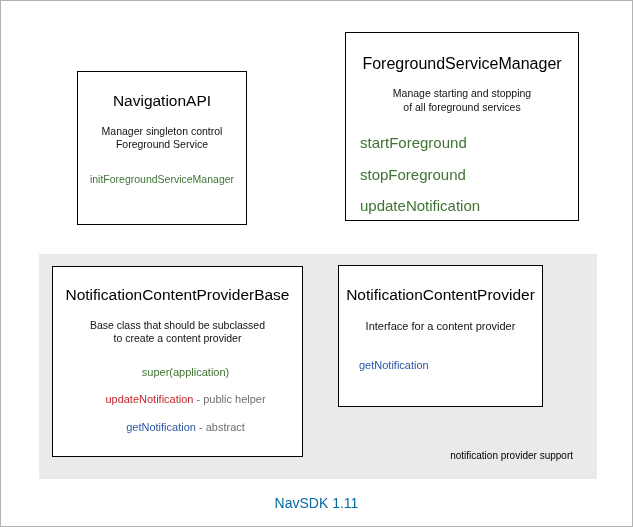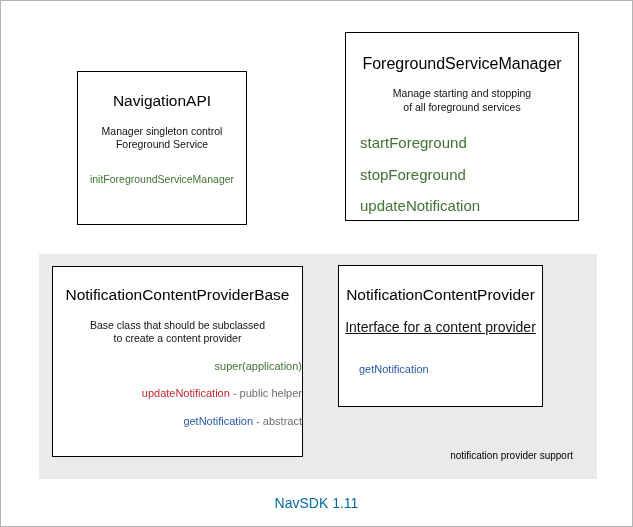--- a/index.html
+++ b/index.html
@@ -84,29 +84,29 @@
     color: #000000;
     white-space: nowrap;
   }
 
   
   #box-notification-content-provider-base {
     left: 51px; top: 265px; width: 251px; height: 191px;
   }
   #box-notification-content-provider-base .box-title { font-size: 15.5px; margin-top: 19px; }
   #box-notification-content-provider-base .box-desc  { font-size: 10.5px; margin-top: 15px; }
-  #box-notification-content-provider-base .members   { margin-top: 14px; padding-left: 16px; text-align: right; }
+  #box-notification-content-provider-base .members   { margin-top: 20px; padding-left: 16px; text-align: center; }
   #box-notification-content-provider-base .member    { font-size: 11px; margin-bottom: 15px; }
 
   
   #box-notification-content-provider {
     left: 337px; top: 264px; width: 205px; height: 142px;
   }
   #box-notification-content-provider .box-title { font-size: 15.5px; margin-top: 20px; }
-  #box-notification-content-provider .box-desc  { font-size: 14px; margin-top: 15px; text-decoration: underline; }
+  #box-notification-content-provider .box-desc  { font-size: 11px; margin-top: 15px; }
   #box-notification-content-provider .members   { margin-top: 26px; padding-left: 20px; text-align: left; }
   #box-notification-content-provider .member    { font-size: 11px; margin-bottom: 12px; }
 
   
   #footer-caption {
     position: absolute;
     left: 0;
     right: 0;
     top: 494px;
     text-align: center;

